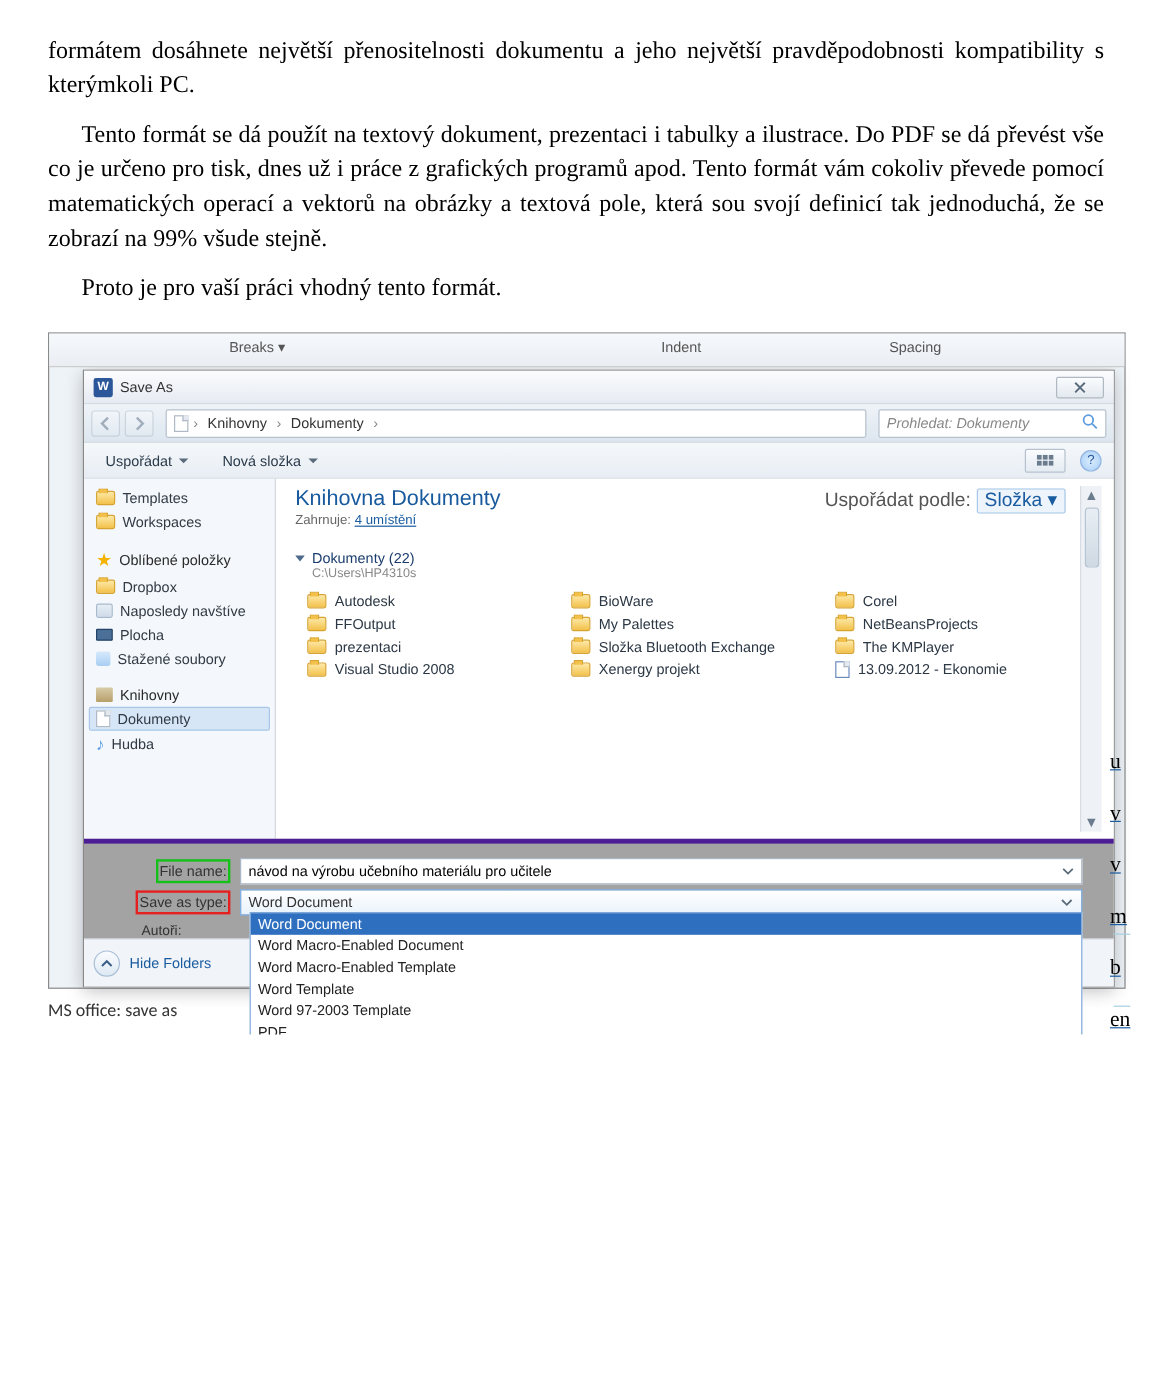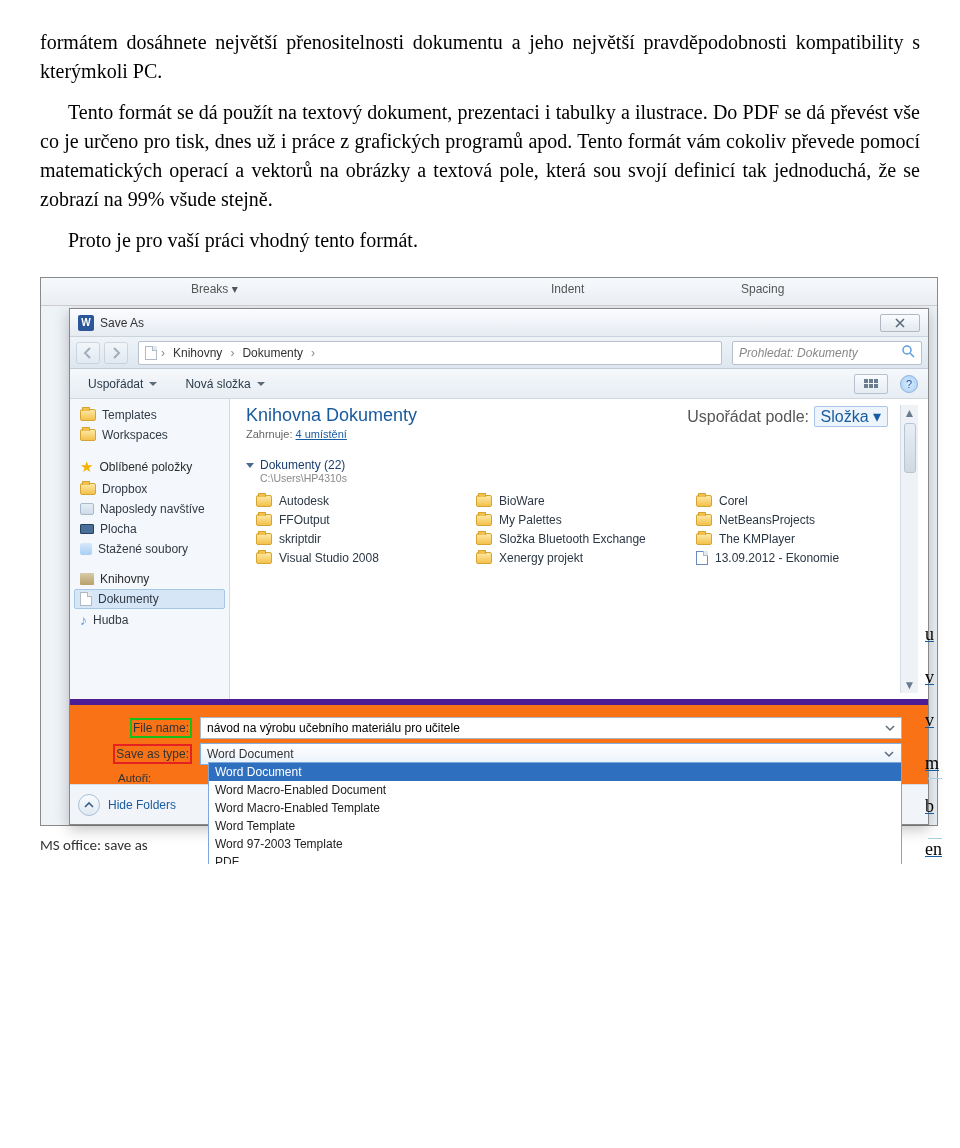--- a/index.html
+++ b/index.html
@@ -68,21 +68,21 @@
   .expand-hdr { margin-top: 18px; color: #1b3d6e; display: flex; align-items: center; gap: 6px; font-size: 12px; }
   .tri { display: inline-block; width: 0; height: 0; border-left: 4px solid transparent; border-right: 4px solid transparent; border-top: 5px solid #4d6a8c; }
   .loc-sub { color: #888; font-size: 10.5px; margin-left: 14px; }
   .folder-grid { display: grid; grid-template-columns: 1fr 1fr 1fr; gap: 5px 16px; margin: 10px 0 0 10px; }
   .fg-item { display: flex; align-items: center; gap: 7px; color: #2b3744; }
   .vscroll { width: 18px; background: #eef2f6; border-left: 1px solid #d6dde5; position: relative; display:flex;flex-direction:column;align-items:center; }
   .vscroll .arrow { width: 100%; height: 16px; display:flex;align-items:center;justify-content:center; color:#6b7c8e; }
   .vscroll .thumb { width: 12px; height: 50px; background: linear-gradient(#e8eef4,#cfd9e3); border: 1px solid #b7c4d1; border-radius: 3px; margin-top: 2px; }
   .vscroll .track { flex: 1; }
 
-  .form-area { padding: 8px 0 0 4px; background: #f97316; border-top: 6px solid #4c1d95; }
+  .form-area { padding: 8px 0 0 4px; background: #a3a3a3; border-top: 4px solid #4c1d95; }
   .form-row { display: flex; align-items: center; margin: 4px 0; }
   .form-row .lbl { width: 126px; text-align: right; padding-right: 8px; color: #333; }
   .form-row .field { flex: 1; margin-right: 26px; }
   .hl-green { border: 2px solid #16c01a; padding: 1px; }
   .hl-red { border: 2px solid #e52020; padding: 1px; }
   .txt-input { width: 100%; height: 22px; border: 1px solid #aab7c6; background: #fff; padding: 0 6px; font: inherit; position: relative; }
   .combo { width: 100%; height: 22px; border: 1px solid #7eb0e6; background: linear-gradient(#fff,#e9f2fb); display: flex; align-items: center; padding: 0 6px; position: relative; }
   .combo .caret, .txt-input-wrap .caret { position: absolute; right: 4px; top: 50%; transform: translateY(-50%); width: 16px; height: 16px; display:flex;align-items:center;justify-content:center; }
   .txt-input-wrap { position: relative; flex:1; margin-right:26px; }
   .caret svg { width: 10px; height: 10px; }
@@ -272,21 +272,21 @@
                 <div class="fg-item">
                   <span class="folder-y"></span>
                   <span>My Palettes</span>
                 </div>
                 <div class="fg-item">
                   <span class="folder-y"></span>
                   <span>NetBeansProjects</span>
                 </div>
                 <div class="fg-item">
                   <span class="folder-y"></span>
-                  <span>skriptdir</span>
+                  <span>prezentaci</span>
                 </div>
                 <div class="fg-item">
                   <span class="folder-y"></span>
                   <span>Složka Bluetooth Exchange</span>
                 </div>
                 <div class="fg-item">
                   <span class="folder-y"></span>
                   <span>The KMPlayer</span>
                 </div>
                 <div class="fg-item">

